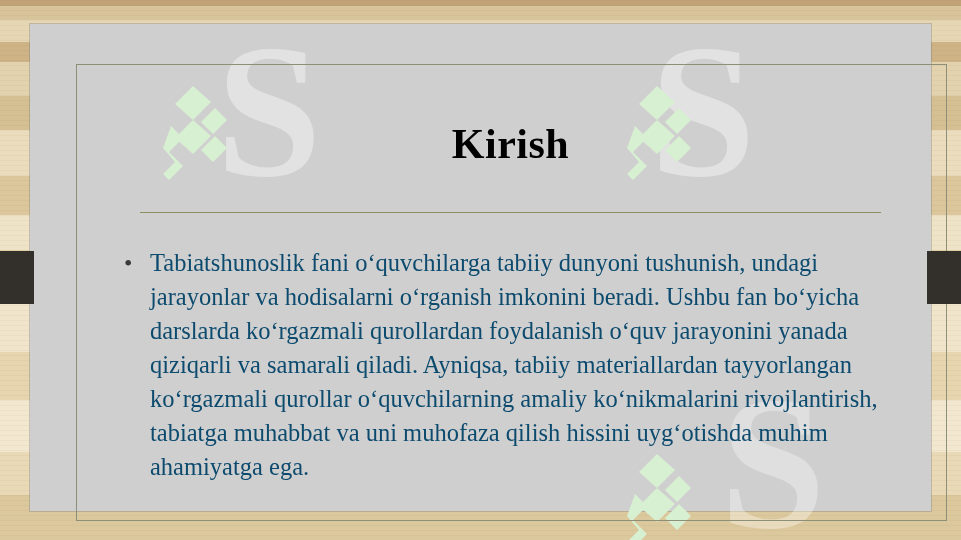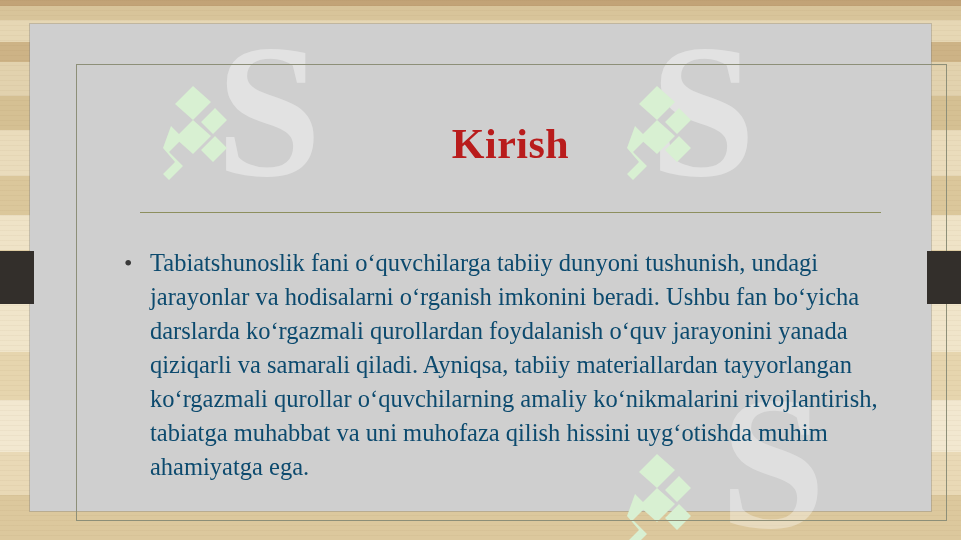--- a/index.html
+++ b/index.html
@@ -114,21 +114,21 @@
   
   .title {
     position: absolute;
     left: 110px;
     top: 96px;
     width: 741px;
     text-align: center;
     font-family: "Liberation Serif", serif;
     font-size: 42px;
     font-weight: bold;
-    color: #b91c1c;
+    color: #000000;
     letter-spacing: .5px;
   }
 
   
   .rule {
     position: absolute;
     left: 110px;
     top: 188px;
     width: 741px;
     height: 1px;

